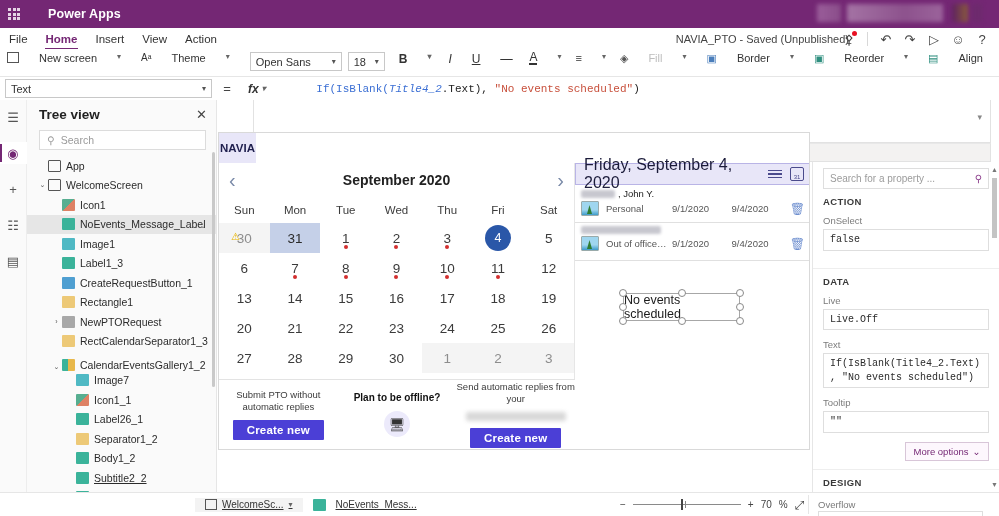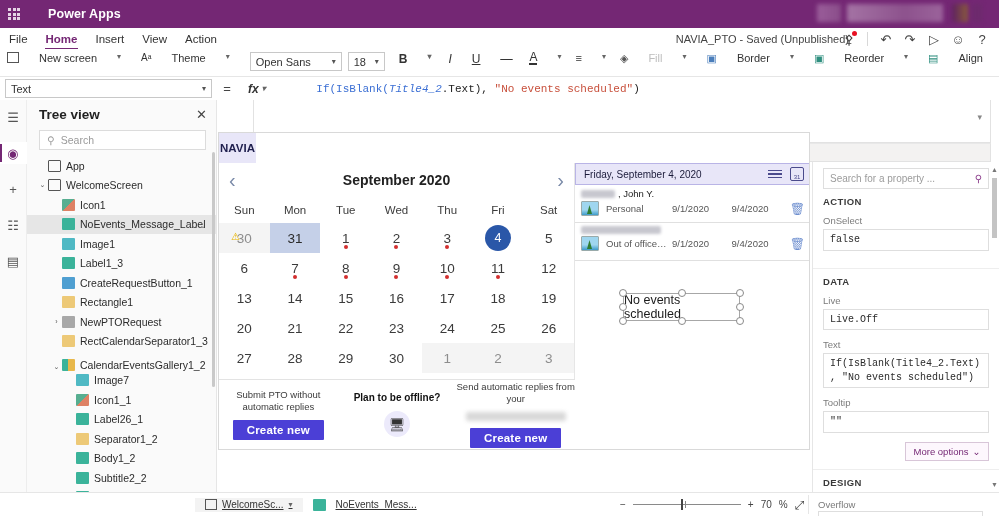--- a/index.html
+++ b/index.html
@@ -222,21 +222,21 @@
   .blurline { width: 100px; height: 9px; background: #d8d8d8; filter: blur(2px); border-radius: 2px; }
 
   
   .events {
     position: absolute; left: 356px; top: 30px; width: 236px; height: 288px; background: #fff;
   }
   .ev-head {
     height: 22px; background: #e8e6f8; border: 1px solid #b9b4e6;
     display: flex; align-items: center; justify-content: space-between; padding: 0 6px 0 8px;
   }
-  .ev-date { font-size: 10px; color: #1b1b3a; }
+  .ev-date { font-size: 16px; color: #1b1b3a; }
   .ev-head-icons { display: flex; align-items: center; gap: 8px; }
   .ev-list-ico { display: flex; flex-direction: column; gap: 2px; }
   .ev-list-ico i { display: block; width: 14px; height: 1.5px; background: #4a4a8c; }
   .ev-cal-ico {
     width: 14px; height: 14px; border: 1.3px solid #4a4a8c; border-radius: 2px;
     font-size: 6px; display: flex; align-items: flex-end; justify-content: center; color: #4a4a8c;
   }
   .ev-row {
     position: relative; height: 38px; border-bottom: 1px solid #e0e0e0; padding: 3px 6px 0 6px;
   }
@@ -557,21 +557,21 @@
         <div class="tv-row" style="padding-left: 38px;">
           <span class="tv-caret"></span>
           <span class="tv-ico ico-rect"></span>
           <span>Separator1_2</span>
         </div>
         <div class="tv-row" style="padding-left: 38px;">
           <span class="tv-caret"></span>
           <span class="tv-ico ico-label"></span>
           <span>Body1_2</span>
         </div>
-        <div class="tv-row" style="padding-left: 38px;">
+        <div class="tv-row" style="padding-left: 38px; text-decoration: underline;">
           <span class="tv-caret"></span>
           <span class="tv-ico ico-label"></span>
           <span>Subtitle2_2</span>
         </div>
         <div class="tv-row" style="padding-left: 38px;">
           <span class="tv-caret"></span>
           <span class="tv-ico ico-label"></span>
           <span>Title4_2</span>
         </div>
         <div class="tv-row" style="padding-left: 38px;">

